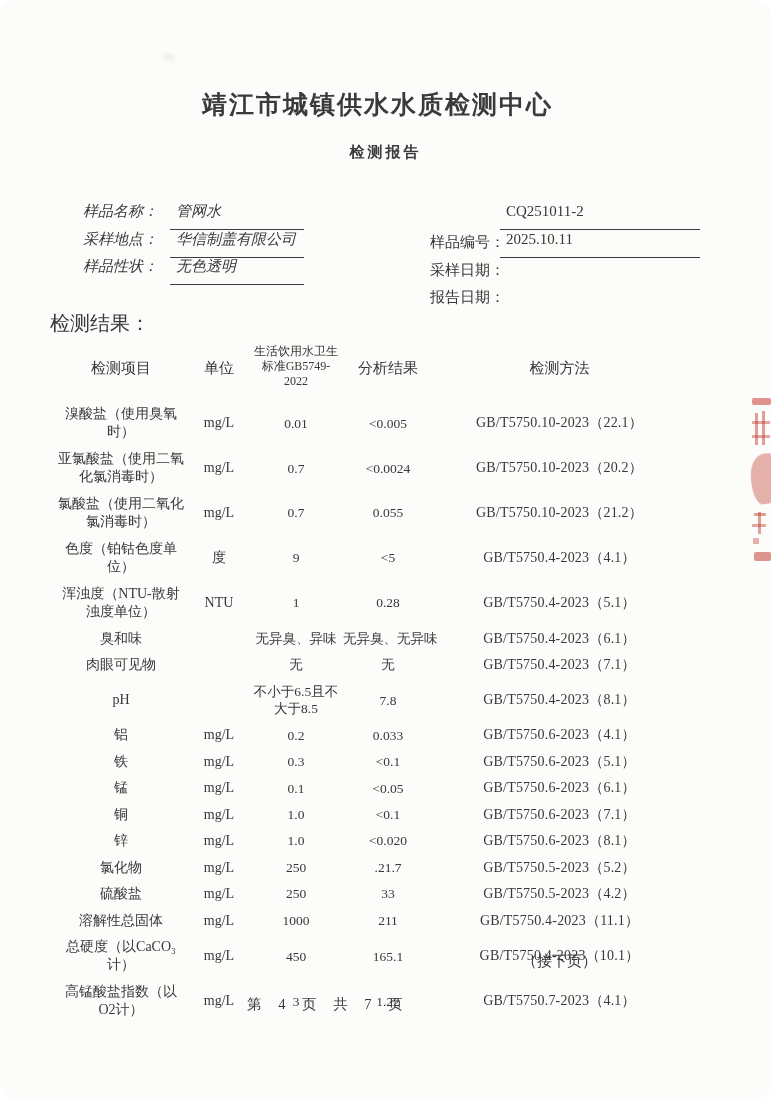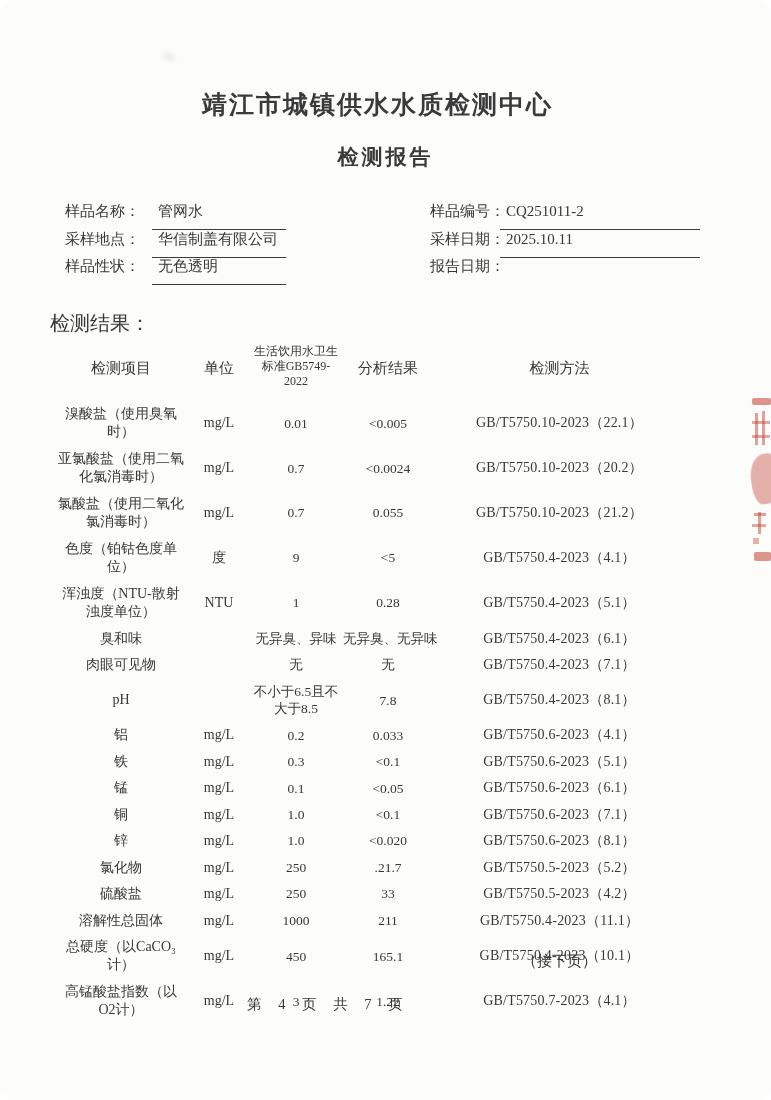--- a/index.html
+++ b/index.html
@@ -20,29 +20,29 @@
     filter:blur(2px);transform:rotate(18deg);
   }
   .org-title{
     position:absolute;top:88px;left:0;width:100%;margin:0;
     text-align:center;transform:translateX(-8px);
     font-size:25px;font-weight:600;letter-spacing:2px;color:#3a3a3a;
   }
   .report-title{
     position:absolute;top:143px;left:0;width:100%;margin:0;
     text-align:center;
-    font-size:21px;font-weight:600;letter-spacing:3px;color:#3a3a3a;
+    font-size:15px;font-weight:600;letter-spacing:3px;color:#3a3a3a;
   }
   .info-col{position:absolute;top:202px;font-size:15px;}
-  .info-col.left{left:65px;}
+  .info-col.left{left:83px;font-style:italic;}
   .info-col.right{left:430px;}
   .info-row{height:27.5px;display:flex;align-items:flex-start;}
   .info-label{display:inline-block;white-space:nowrap;}
   .info-col.left .info-label{width:87px;}
-  .info-col.right .info-label{width:70px;}
+  .info-col.right .info-label{width:70px;margin-top:31px;}
   .info-value{
     display:inline-block;border-bottom:1px solid #3c3c3c;
     padding:0 0 8px 6px;line-height:19px;
   }
   .info-col.left .info-value{width:128px;}
   .info-col.right .info-value{width:194px;}
   .section-label{position:absolute;left:50px;top:310px;font-size:20px;}
   table.results{
     position:absolute;left:55px;top:340px;width:629px;
     border-collapse:collapse;table-layout:fixed;

